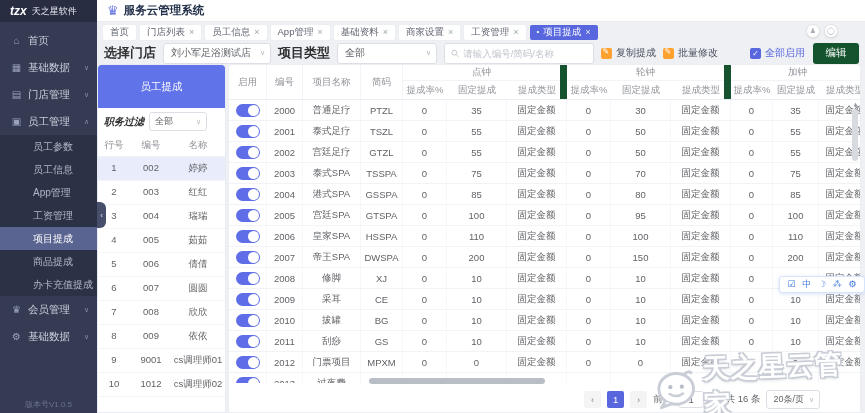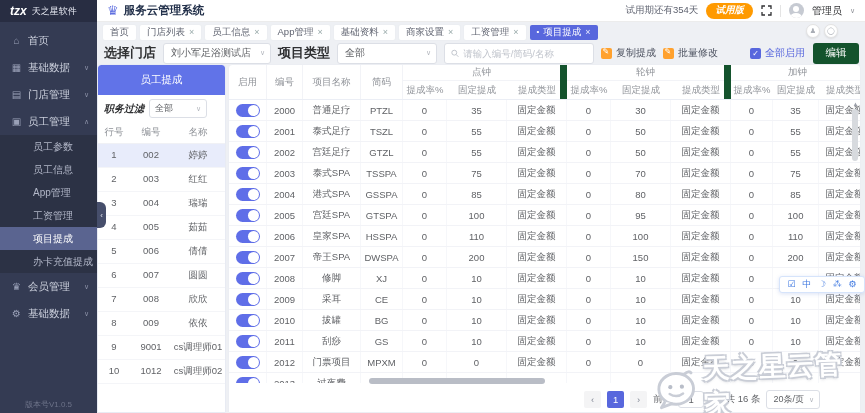--- a/index.html
+++ b/index.html
@@ -66,21 +66,21 @@
   #enable-all-label { font-size:10px; color:#5867dd; }
   #edit-btn { width:46px; height:21px; background:#14532d; border:none; border-radius:3px; color:#fff; font-size:10.5px; cursor:pointer; font-family:inherit; }
 
   
   .float-circle { position:absolute; top:24px; width:14px; height:14px; border-radius:50%; background:#fff; border:1px solid #e3e3e3; box-shadow:0 1px 2px rgba(0,0,0,.08); z-index:8; display:flex; align-items:center; justify-content:center; font-size:7px; color:#a9adb5; cursor:pointer; }
   #float-c1 { left:806px; }
   #float-c2 { left:824px; }
 
   
   #leftcard { position:absolute; left:97px; top:64px; width:129px; height:349px; background:#fff; border:1px solid #e8ebf3; border-radius:4px 4px 0 0; overflow:hidden; z-index:3; }
-  #lp-title { height:30px; background:#6173e8; color:#fff; font-size:10.5px; display:flex; align-items:center; justify-content:center; border-radius:3px 3px 0 0; }
+  #lp-title { height:43px; background:#6173e8; color:#fff; font-size:10.5px; display:flex; align-items:center; justify-content:center; border-radius:3px 3px 0 0; }
   #lp-filter { height:27px; display:flex; align-items:center; padding:0 6px; gap:5px; }
   #lp-filter .flabel { font-size:10px;font-style:italic; }
   #lp-select { width:58px; height:19px; padding:0 13px 0 5px; font-size:9px; }
   #lp-head { display:flex; height:22px; align-items:center; border-bottom:1px solid #f0f1f5; }
   .lp-hcell { font-size:9.5px; color:#909399; text-align:center; }
   .lp-hcell:nth-child(1), .lp-cell:nth-child(1) { width:32px; }
   .lp-hcell:nth-child(2), .lp-cell:nth-child(2) { width:42px; }
   .lp-hcell:nth-child(3), .lp-cell:nth-child(3) { width:52px; }
   .lp-row { display:flex; align-items:center; min-height:24px; border-bottom:1px solid #f4f5f8; cursor:pointer; }
   .lp-row.sel { background:#e8ecfb; }
@@ -126,33 +126,20 @@
 <div id="stage">
 
   <div id="topbar">
     <div id="logo-strip">
       <span class="lg">tzx</span>
       <span class="lgsub">天之星软件</span>
     </div>
     <div id="appbar">
       <span class="crown">♛</span>
       <span id="app-title">服务云管理系统</span>
-      <div id="topbar-right">
-        <span id="trial-text">试用期还有354天</span>
-        <span id="trial-badge">试用版</span>
-        <span class="fs-icon">
-          <svg width="11" height="11" viewBox="0 0 11 11">
-              <path d="M1 4V1h3M7 1h3v3M10 7v3H7M4 10H1V7" fill="none" stroke="#303133" stroke-width="1.3"></path>
-            </svg>
-        </span>
-        <span class="tb-sep"></span>
-        <span id="avatar"></span>
-        <span id="user-name">管理员</span>
-        <span class="chev-sm">∨</span>
-      </div>
     </div>
   </div>
 
   <div id="sidebar">
     <div>
         <div class="sb-item">
           <span class="sb-ico">⌂</span>
           <span class="sb-lbl">首页</span>
         </div>
         <div class="sb-item">
@@ -169,20 +156,21 @@
           <span class="sb-ico">▣</span>
           <span class="sb-lbl">员工管理</span>
           <span class="sb-chev">∧</span>
         </div>
         <div class="sb-sub-wrap">
           <div class="sb-sub">员工参数</div>
           <div class="sb-sub">员工信息</div>
           <div class="sb-sub">App管理</div>
           <div class="sb-sub">工资管理</div>
           <div class="sb-sub active">项目提成</div>
+          <div class="sb-sub">商品提成</div>
           <div class="sb-sub">办卡充值提成</div>
         </div>
         <div class="sb-item">
           <span class="sb-ico">♛</span>
           <span class="sb-lbl">会员管理</span>
           <span class="sb-chev">∨</span>
         </div>
         <div class="sb-item">
           <span class="sb-ico">⚙</span>
           <span class="sb-lbl">基础数据</span>

